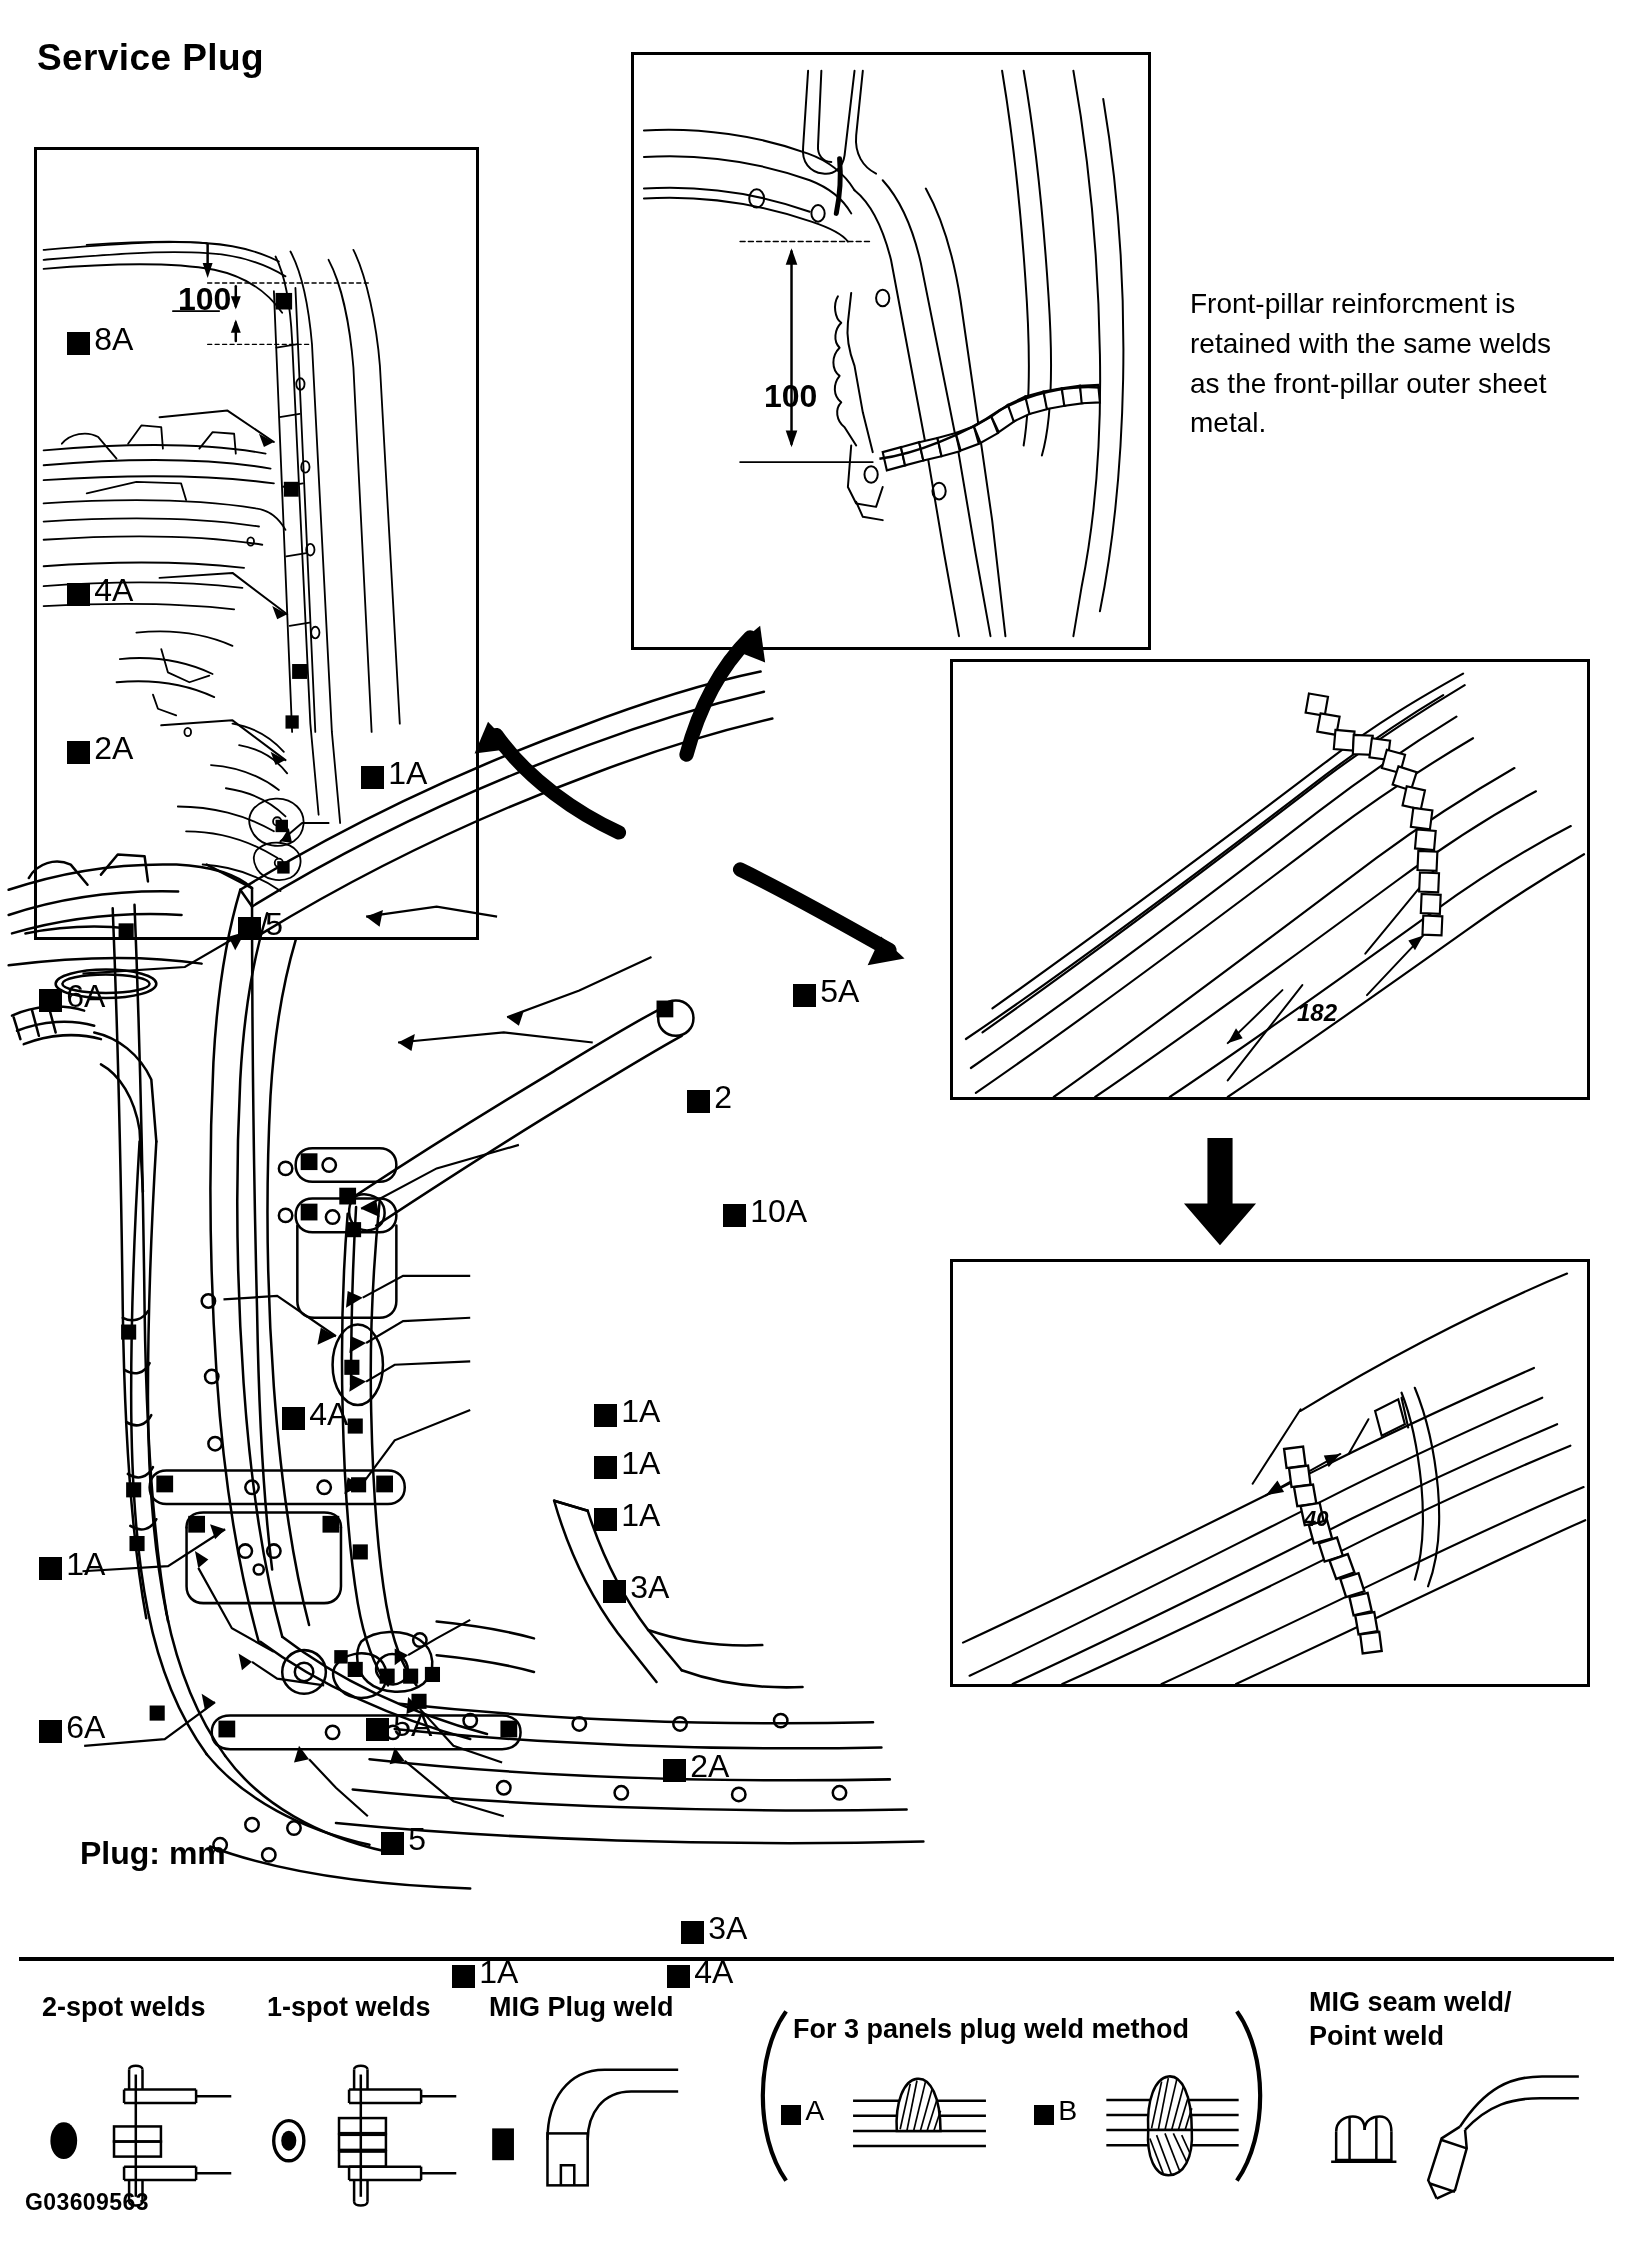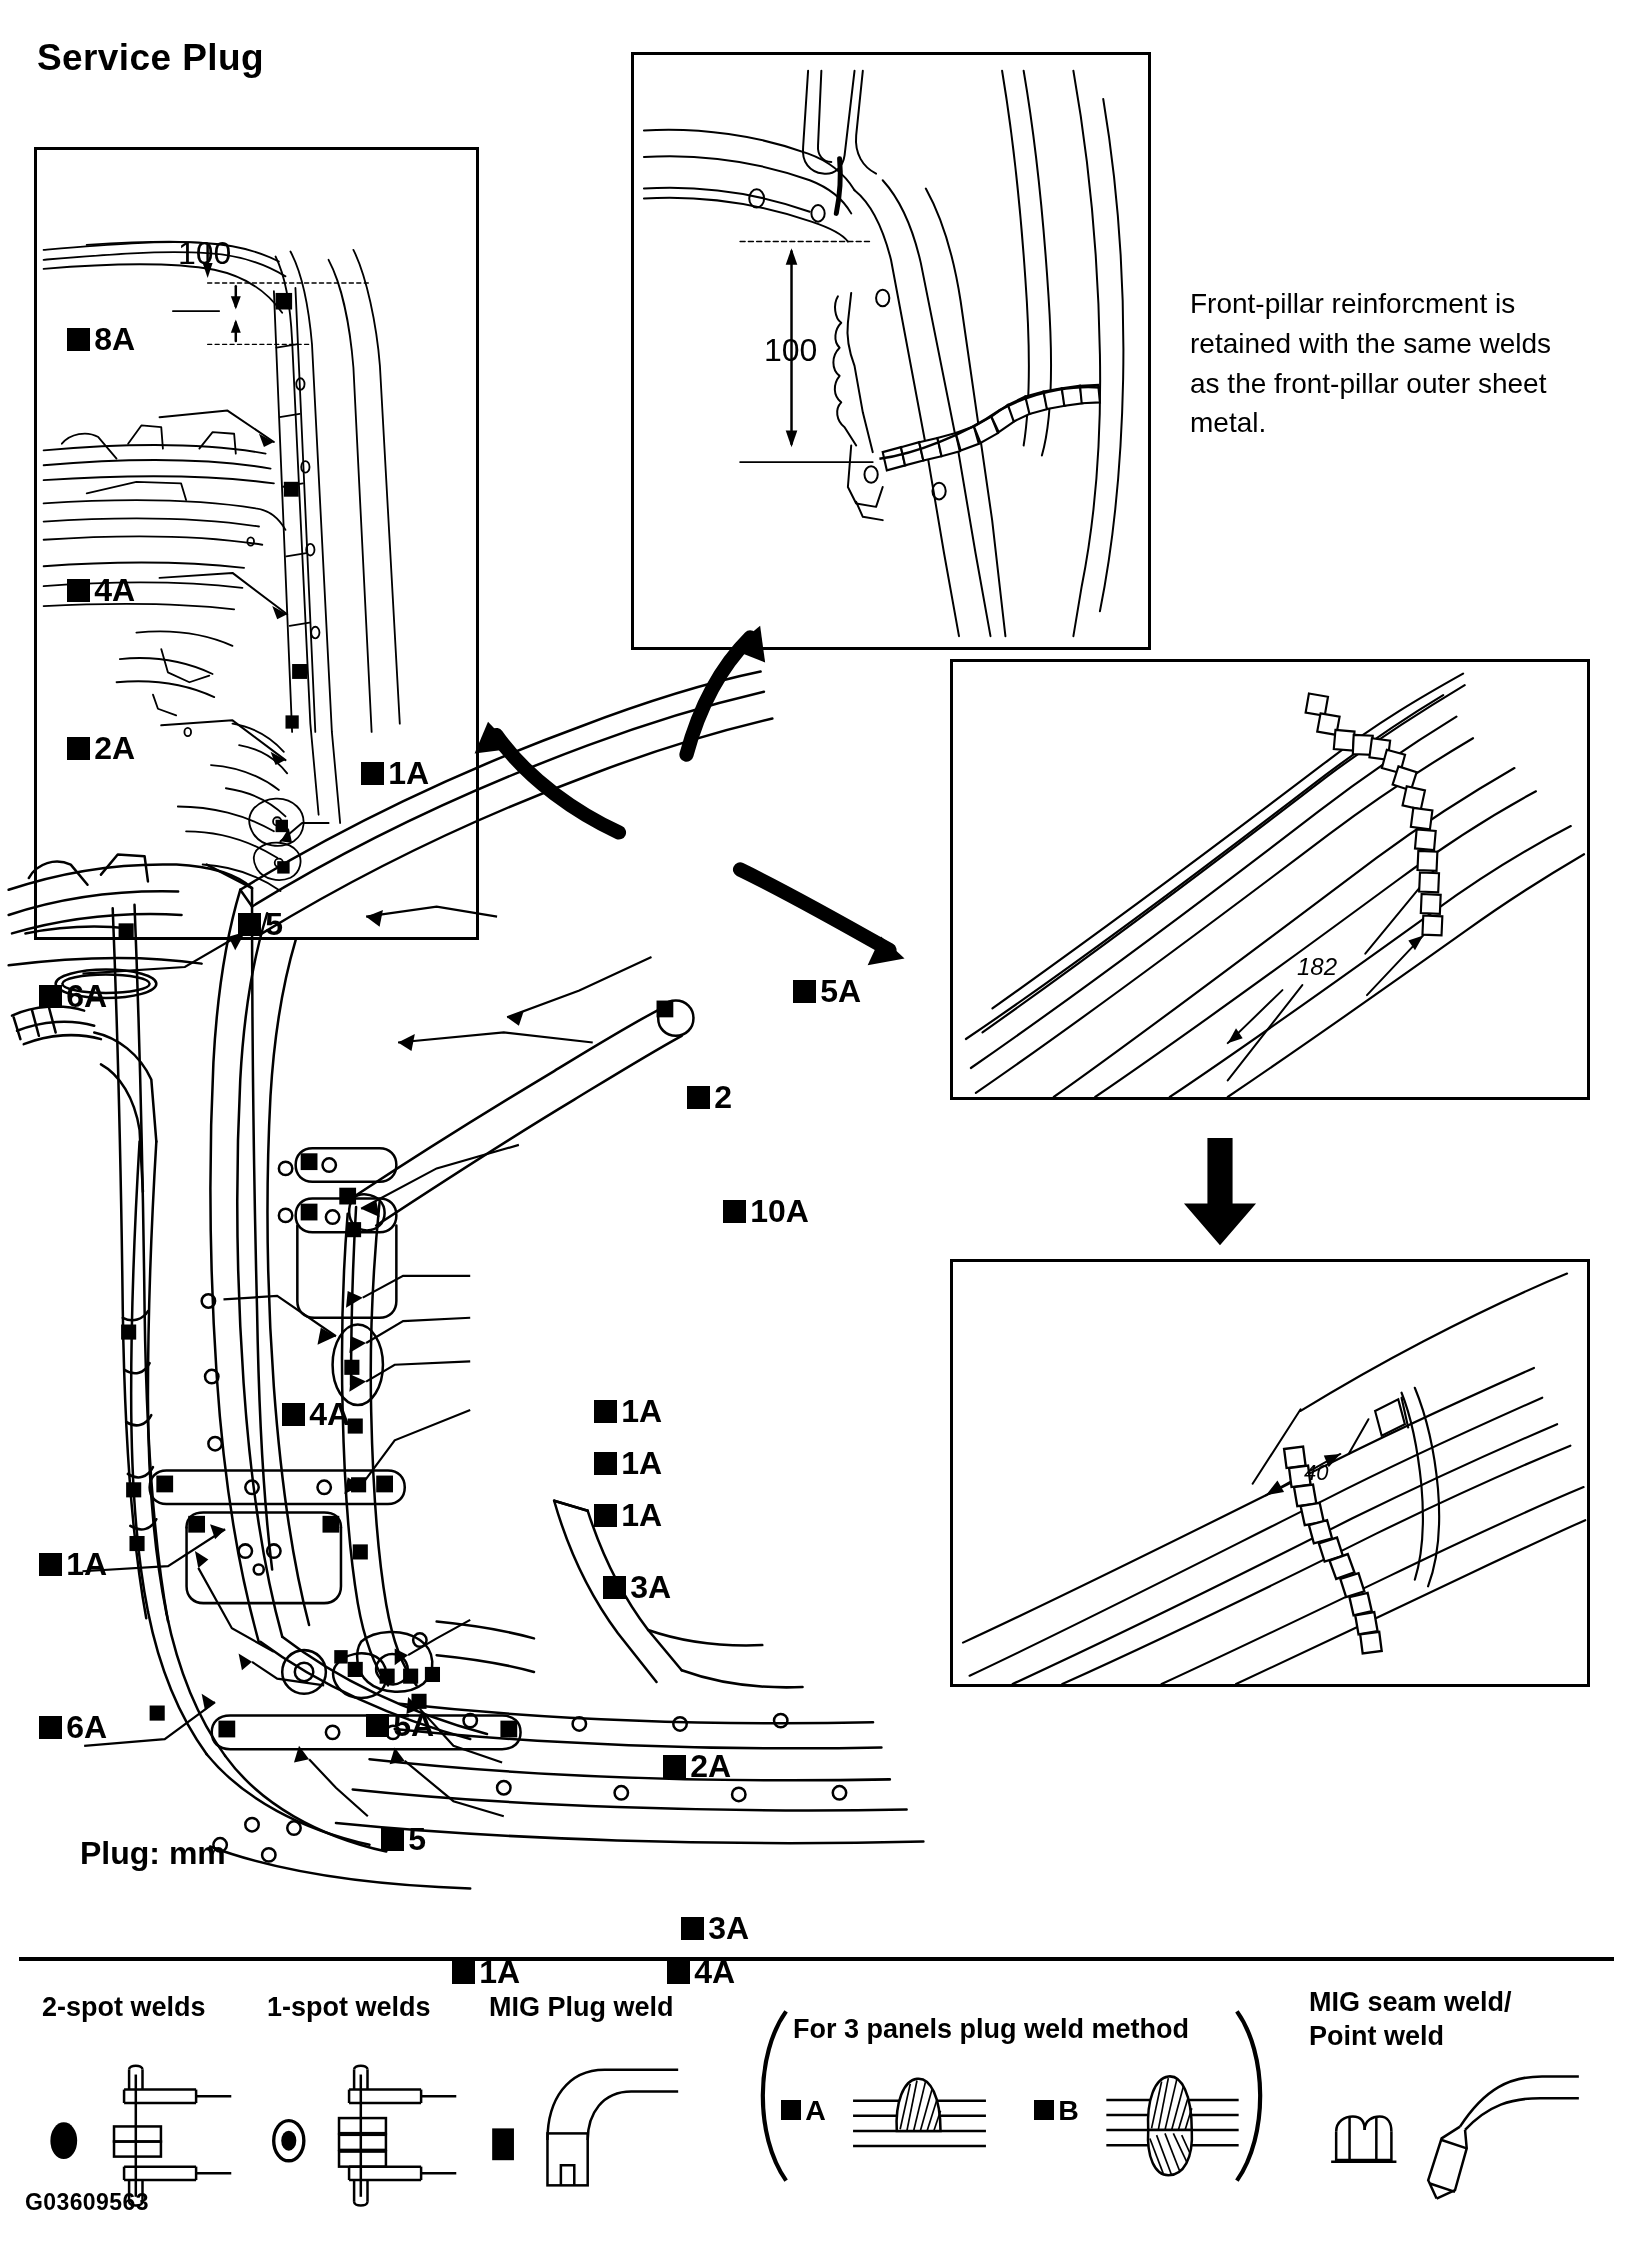--- a/index.html
+++ b/index.html
@@ -24,32 +24,32 @@
   }
   #inset-front-pillar-upper{left:34px;top:147px;width:445px;height:793px;}
   #inset-pillar-detail{left:631px;top:52px;width:520px;height:598px;}
   #inset-seam-182{left:950px;top:659px;width:640px;height:441px;}
   #inset-seam-40{left:950px;top:1259px;width:640px;height:428px;}
 
   .inset svg, .mainfig svg{display:block;width:100%;height:100%;}
 
   
   .callout{
-    position:absolute;display:flex;align-items:center;
-    font-size:32px;font-weight:bold;line-height:1;white-space:nowrap;
+    position:absolute;display:flex;align-items:flex-end;
+    font-size:32px;font-weight:normal;line-height:1;white-space:nowrap;
   }
   .callout .sq{
     display:inline-block;width:23px;height:23px;background:#000;
     margin-right:4.2px;flex:0 0 auto;
   }
   .callout.small{font-size:28.5px;}
   .callout.small .sq{width:20px;height:20px;}
 
   
-  .dim{position:absolute;font-size:32px;font-weight:normal;line-height:1;}
+  .dim{position:absolute;font-size:32px;font-weight:bold;line-height:1;margin-top:46px;}
   .dim.ital{font-style:italic;}
 
   
   #note-text{
     left:1190px;top:284px;width:394px;
     font-size:28px;line-height:1.42;
   }
 
   
   #unit-label{left:80px;top:1835px;font-size:32px;font-weight:bold;}

